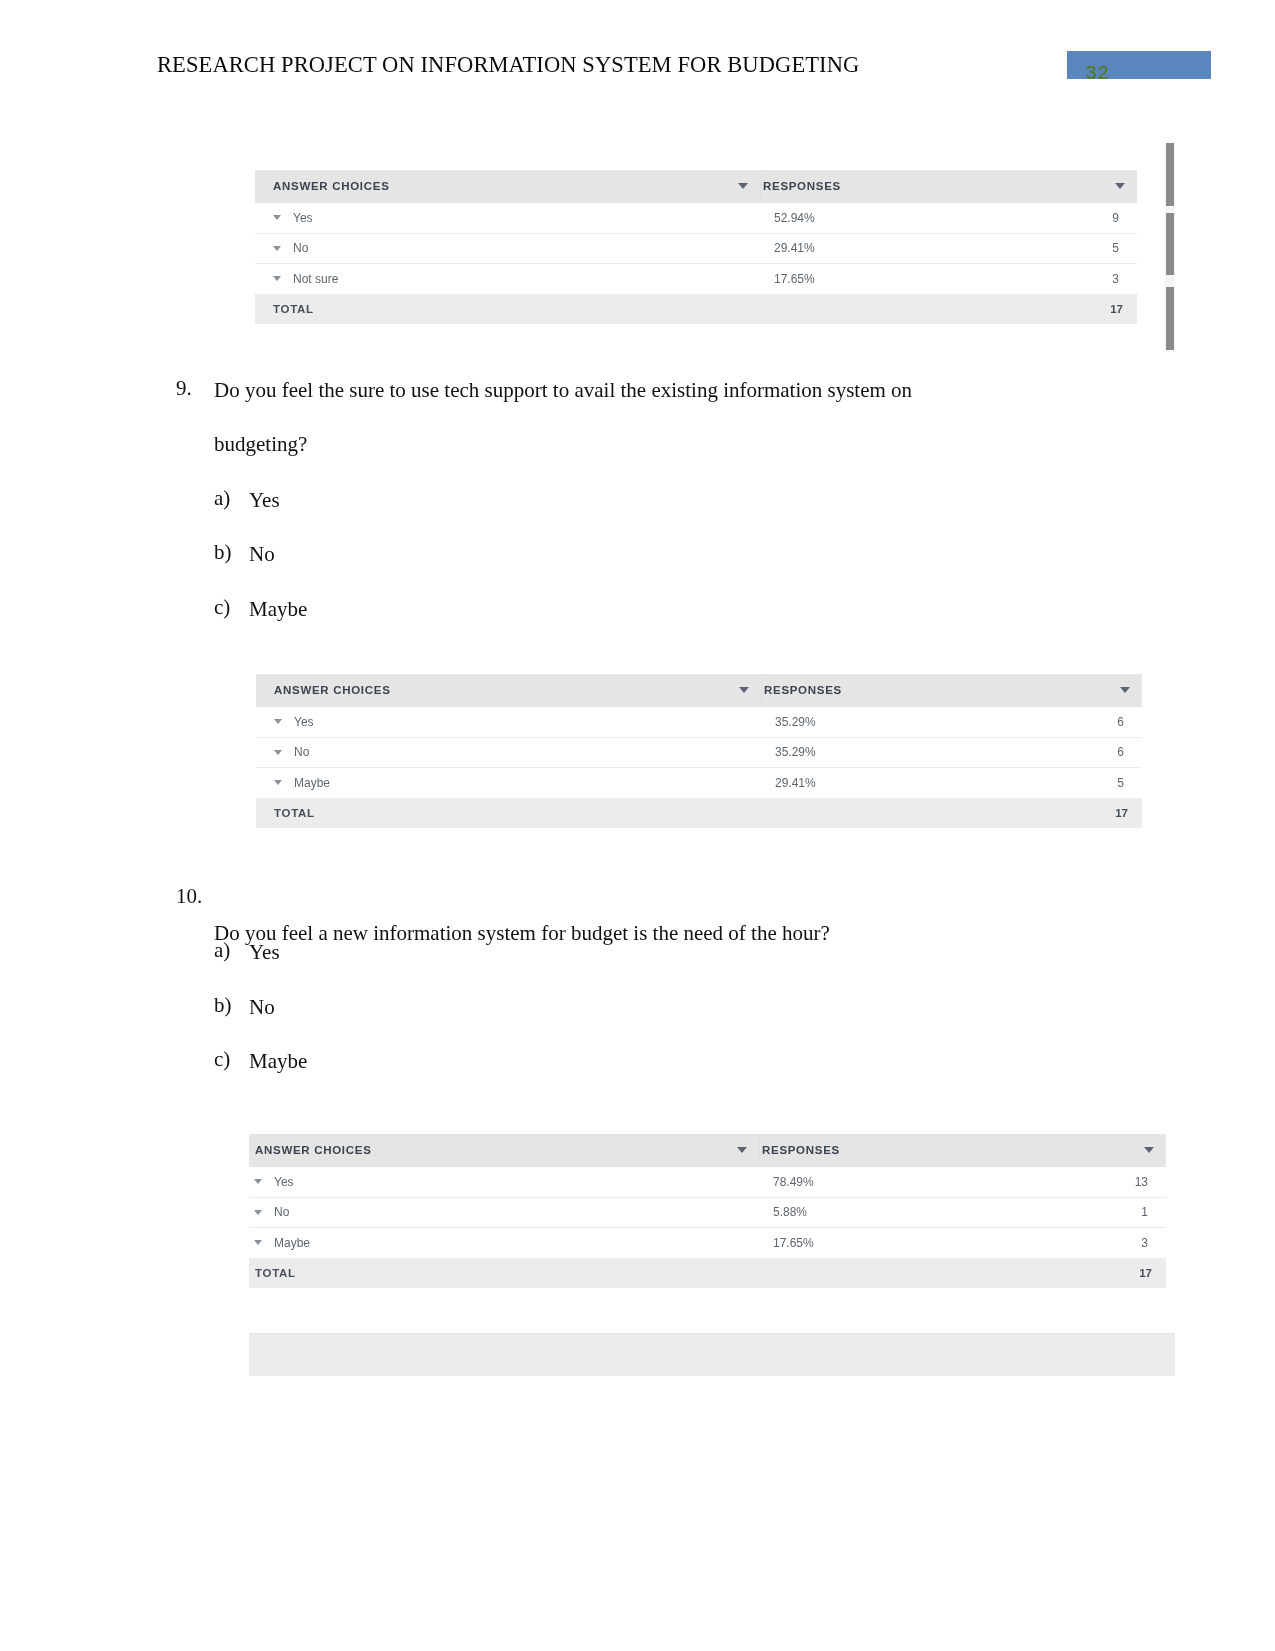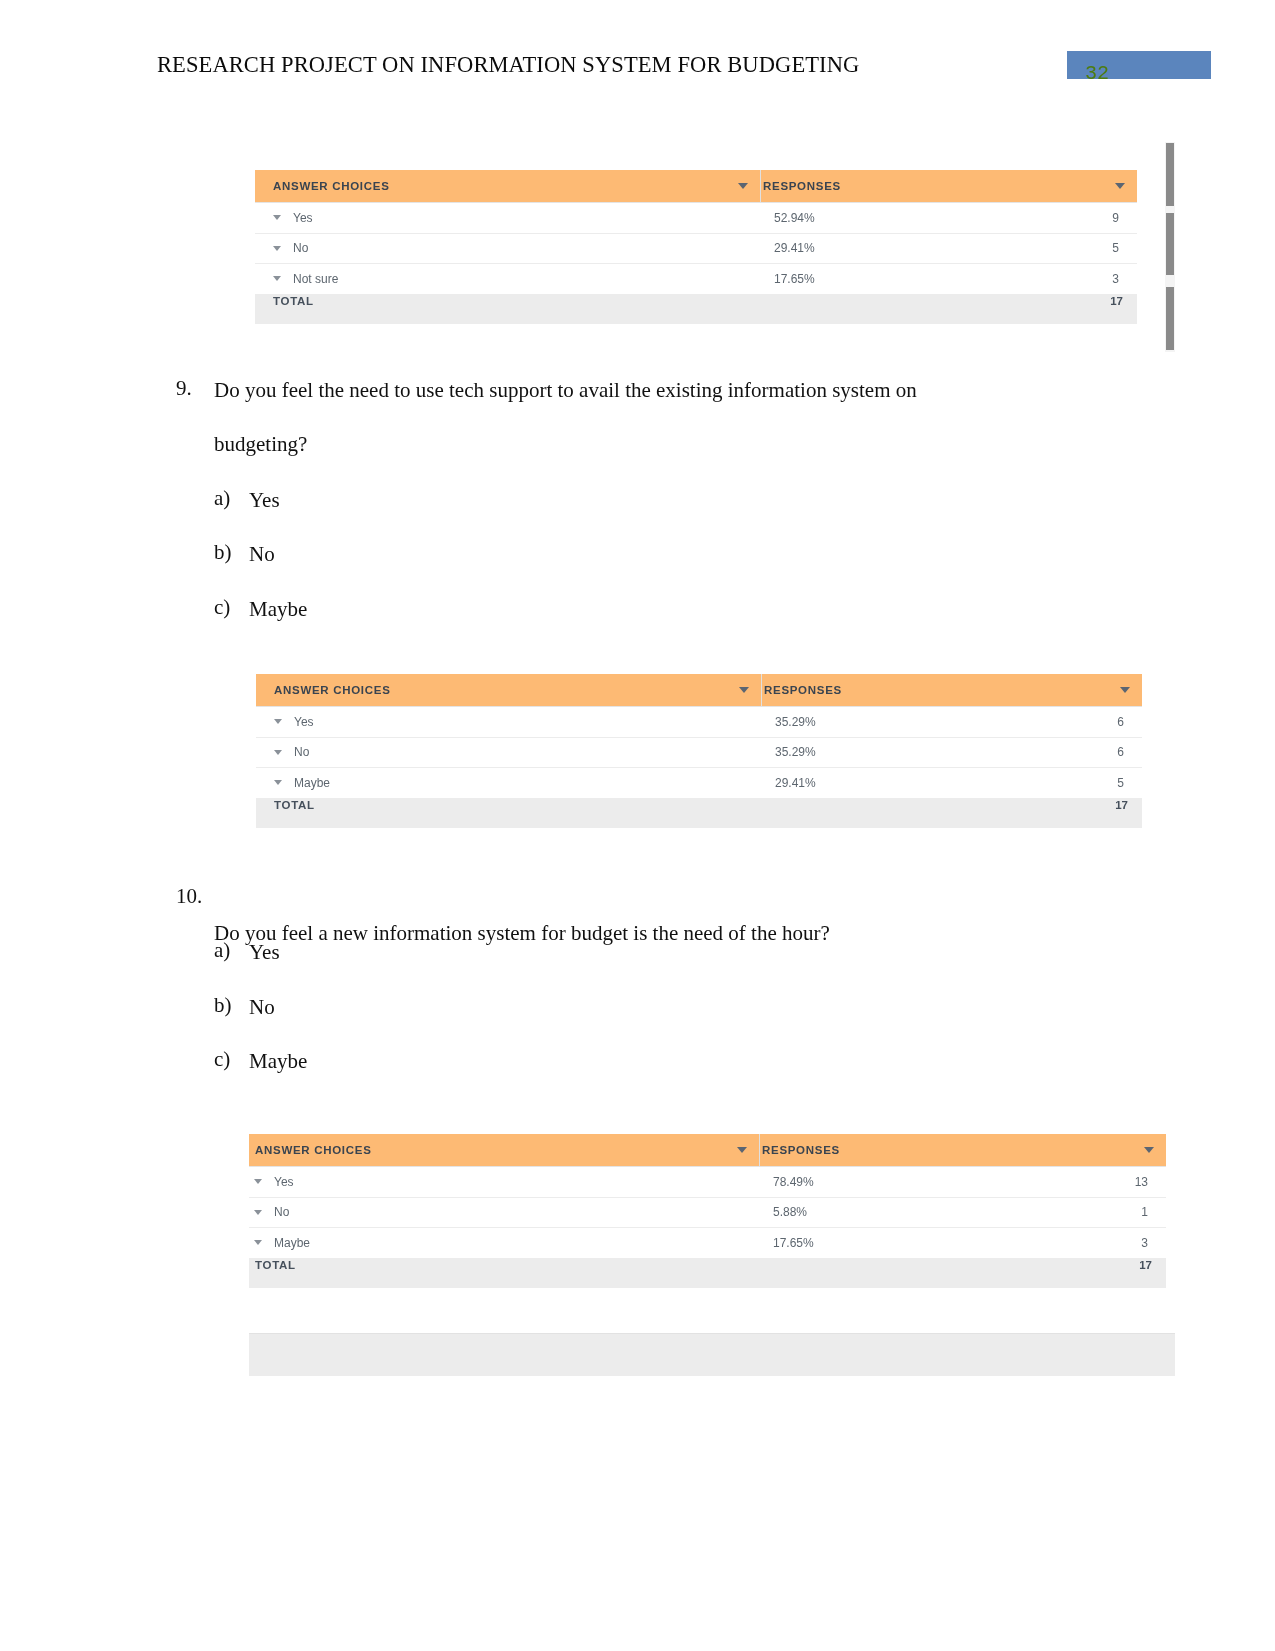--- a/index.html
+++ b/index.html
@@ -59,21 +59,21 @@
   
   .survey-table {
     position: absolute;
     font-family: "Liberation Sans", sans-serif;
     background: #ffffff;
     box-sizing: border-box;
   }
   .st-head {
     display: flex;
     height: 32px;
-    background: #fdba74;
+    background: #e5e5e5;
     align-items: flex-start;
     border-bottom: 1px solid #e4e4e4;
   }
   .st-head .cell {
     font-size: 11.5px;
     font-weight: bold;
     letter-spacing: 0.7px;
     color: #3a4450;
     display: flex;
     align-items: center;
@@ -144,20 +144,21 @@
     flex: 0 0 auto;
     text-align: right;
     padding-right: 18px;
     font-size: 12px;
     color: #5d666f;
     box-sizing: border-box;
   }
   .st-total {
     display: flex;
     height: 29px;
+    align-items: center;
     background: #ececec;
   }
   .st-total .c-label {
     flex: 1 1 auto;
     padding-left: 18px;
     font-size: 11.5px;
     font-weight: bold;
     letter-spacing: 0.7px;
     color: #46505c;
   }
@@ -335,21 +336,21 @@
   </div>
 </div>
 
 <div class="scroll-track"></div>
 <div class="scroll-thumb-a"></div>
 <div class="scroll-thumb-b"></div>
 <div class="scroll-thumb-c"></div>
 
 <div class="q-block" id="q9">
   <div class="q-num n">9.</div>
-  <div class="q-line l1">Do you feel the need to use tech support to avail the existing information system on</div>
+  <div class="q-line l1">Do you feel the sure to use tech support to avail the existing information system on</div>
   <div class="q-line l2">budgeting?</div>
 
   <div class="opt-marker oa">a)</div>
   <div class="q-line ta">Yes</div>
 
   <div class="opt-marker ob">b)</div>
   <div class="q-line tb">No</div>
 
   <div class="opt-marker oc">c)</div>
   <div class="q-line tc">Maybe</div>

